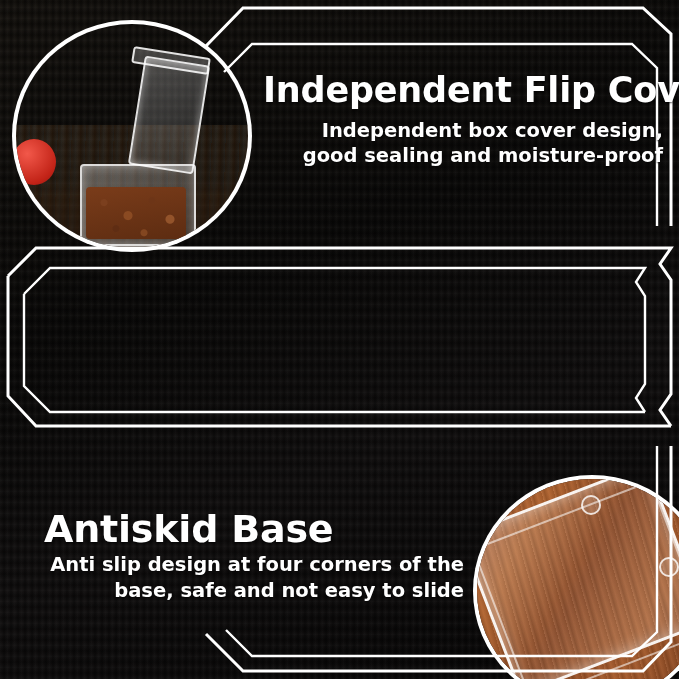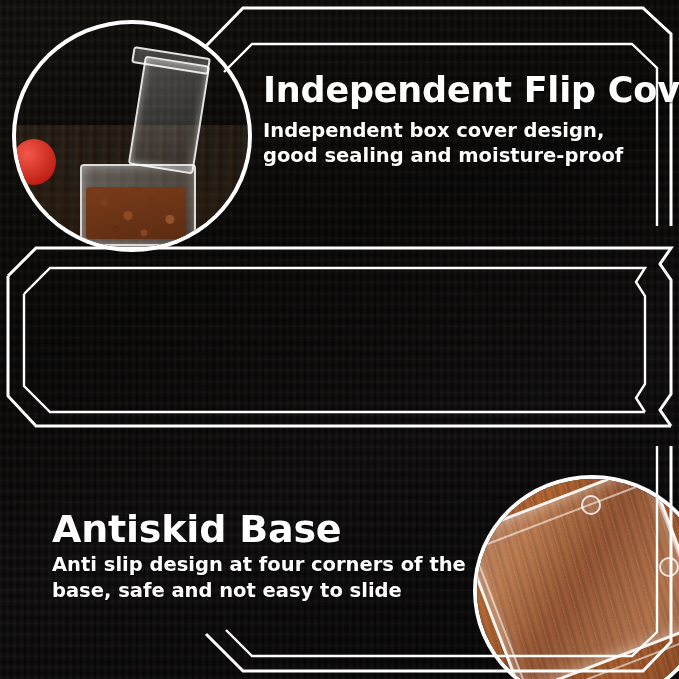--- a/index.html
+++ b/index.html
@@ -137,23 +137,24 @@
     line-height:1.06;
     letter-spacing:-0.2px;
     white-space:nowrap;
     text-shadow:0 1px 2px rgba(0,0,0,.65);
   }
   .sub{
     font-weight:bold;
     font-size:19.5px;
     line-height:1.30;
     text-shadow:0 1px 2px rgba(0,0,0,.6);
+    text-align:right;
   }
   #txt-1{left:263px;top:72px;width:400px;}
-  #txt-2{left:52px;top:275px;width:420px;}
+  #txt-2{left:44px;top:275px;width:420px;}
   #txt-1 .sub{margin-top:9px;}
   #txt-2 .sub{margin-top:3px;}
   #txt-2 .headline{font-size:38px;}
 </style>
 </head>
 <body>
 
 <div id="infographic">
   <div class="texture"></div>
 

